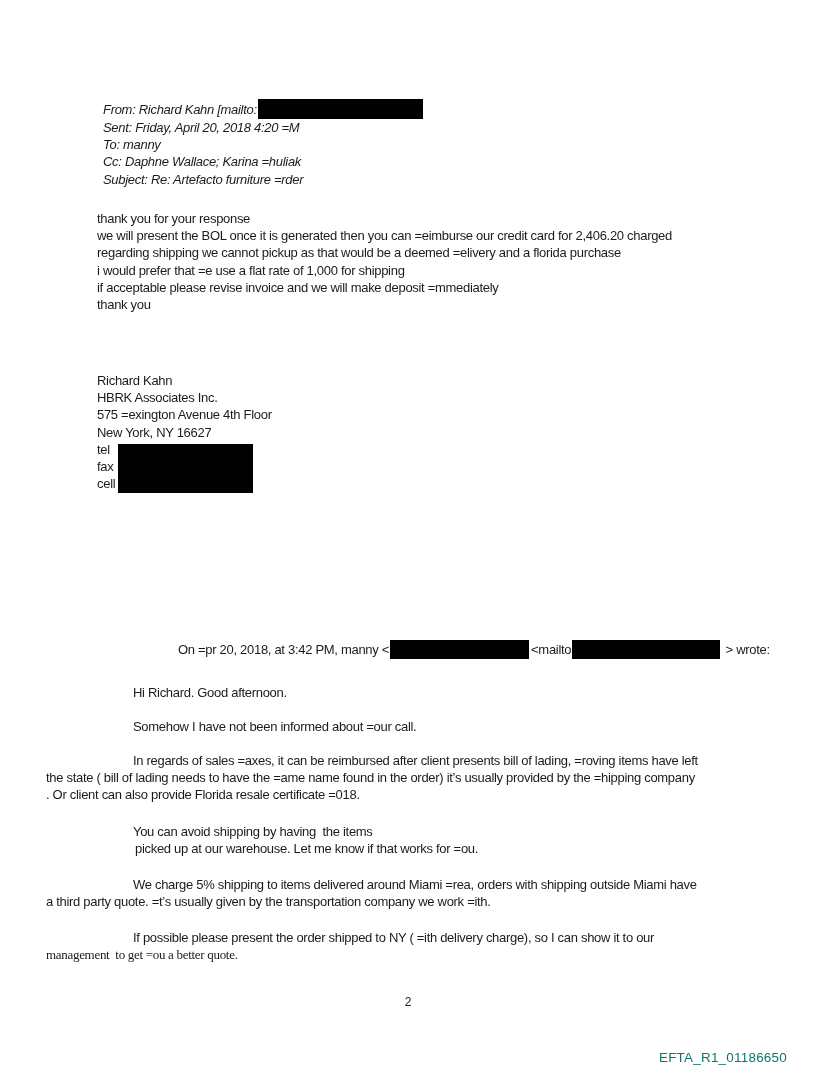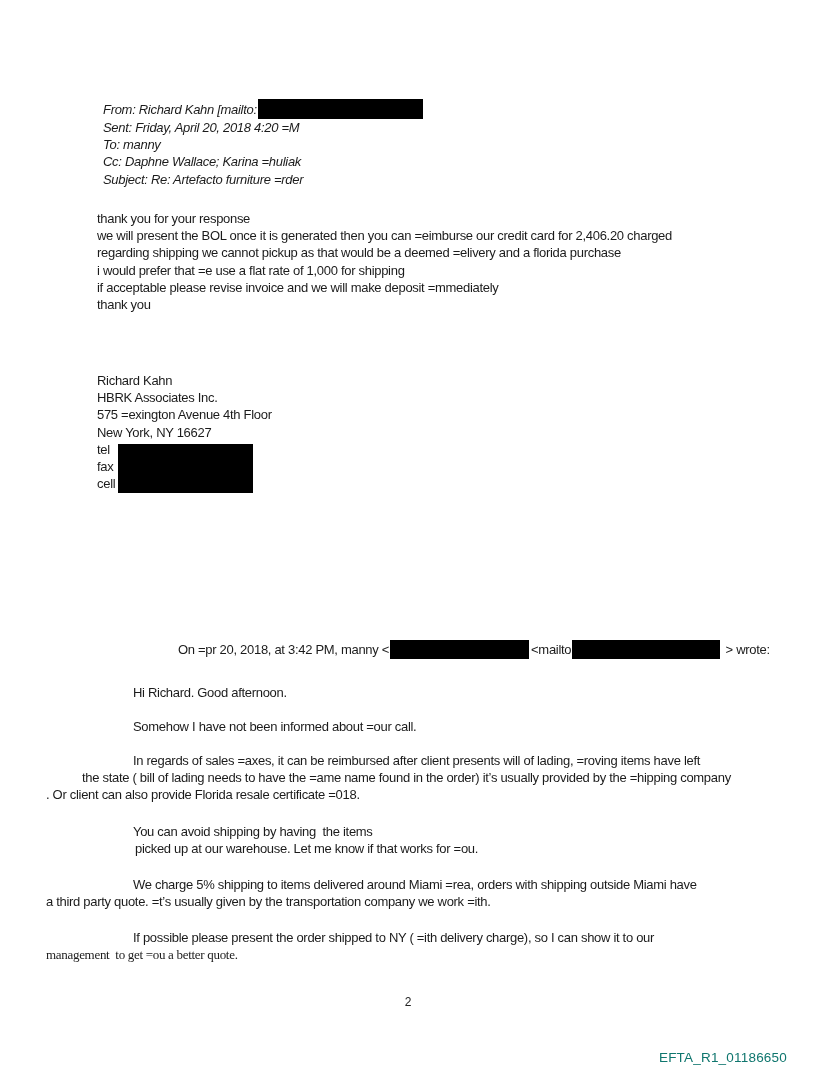--- a/index.html
+++ b/index.html
@@ -62,21 +62,21 @@
   }
   .header-block { left: 103px; top: 99px; font-style: italic; }
   .body-block   { left: 97px; top: 210px; }
   .sig-block    { left: 97px; top: 372px; }
 
   .attribution      { left: 133px; top: 640px; margin-left: 45px; }
   .greeting         { left: 133px; top: 684px; }
   .para-informed    { left: 133px; top: 718px; }
 
   .sales-l1 { left: 133px; top: 752px; }
-  .sales-l2 { left: 46px;  top: 769px; margin-left: 36px; }
+  .sales-l2 { left: 46px;  top: 769px; }
   .sales-l3 { left: 46px;  top: 786px; }
 
   .avoid-l1 { left: 133px; top: 823px; }
   .avoid-l2 { left: 135px; top: 840px; }
 
   .charge-l1 { left: 133px; top: 876px; }
   .charge-l2 { left: 46px;  top: 893px; }
 
   .nyq-l1 { left: 133px; top: 929px; }
   .nyq-l2 { left: 46px;  top: 946px; font-family: Liberation Serif, serif; }
@@ -132,21 +132,21 @@
     <div class="line">cell</div>
   </div>
 
   <div class="redaction-abs red-sig"></div>
 
   <div class="abs-line attribution"><span>On =pr 20, 2018, at 3:42 PM, manny &lt;</span><span class="redaction red-attr-1"></span><span>&lt;mailto</span><span class="redaction red-attr-2"></span><span> &gt; wrote:</span></div>
 
   <div class="abs-line greeting">Hi Richard. Good afternoon.</div>
   <div class="abs-line para-informed">Somehow I have not been informed about =our call.</div>
 
-  <div class="abs-line sales-l1">In regards of sales =axes, it can be reimbursed after client presents will of lading, =roving items have left</div>
+  <div class="abs-line sales-l1">In regards of sales =axes, it can be reimbursed after client presents bill of lading, =roving items have left</div>
   <div class="abs-line sales-l2">the state ( bill of lading needs to have the =ame name found in the order) it’s usually provided by the =hipping company</div>
   <div class="abs-line sales-l3">. Or client can also provide Florida resale certificate =018.</div>
 
   <div class="abs-line avoid-l1">You can avoid shipping by having  the items</div>
   <div class="abs-line avoid-l2">picked up at our warehouse. Let me know if that works for =ou.</div>
 
   <div class="abs-line charge-l1">We charge 5% shipping to items delivered around Miami =rea, orders with shipping outside Miami have</div>
   <div class="abs-line charge-l2">a third party quote. =t’s usually given by the transportation company we work =ith.</div>
 
   <div class="abs-line nyq-l1">If possible please present the order shipped to NY ( =ith delivery charge), so I can show it to our</div>

